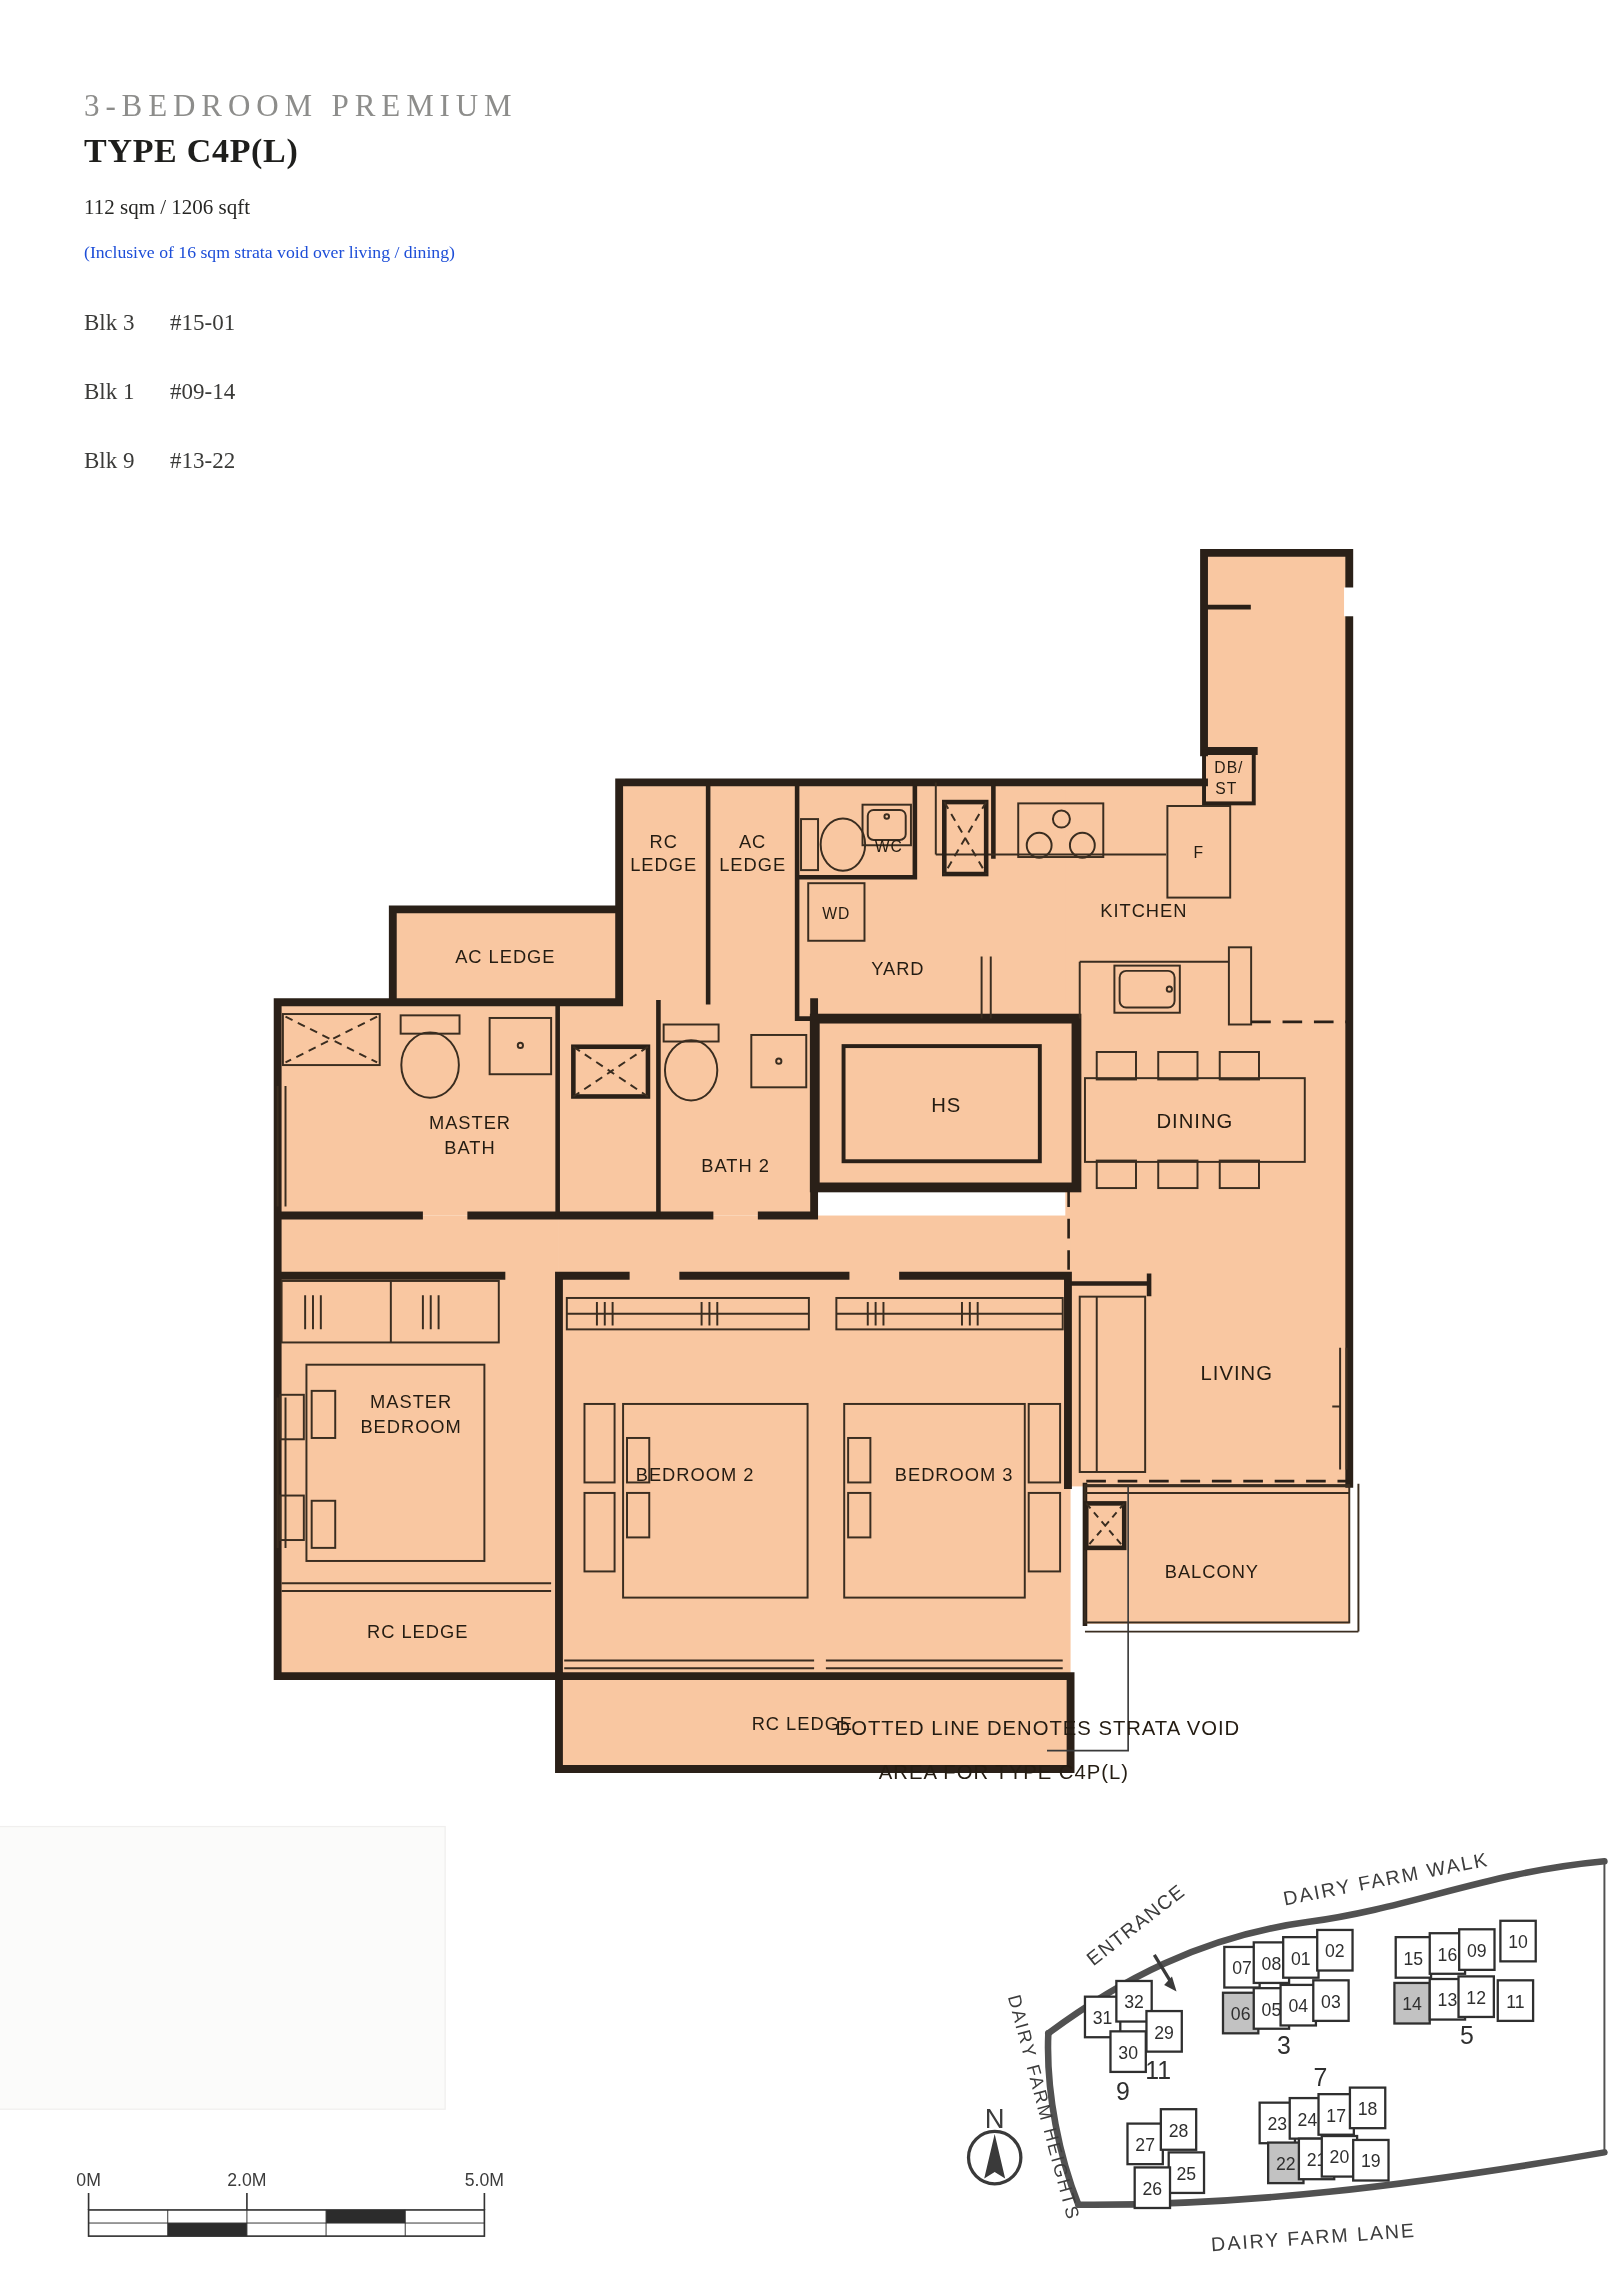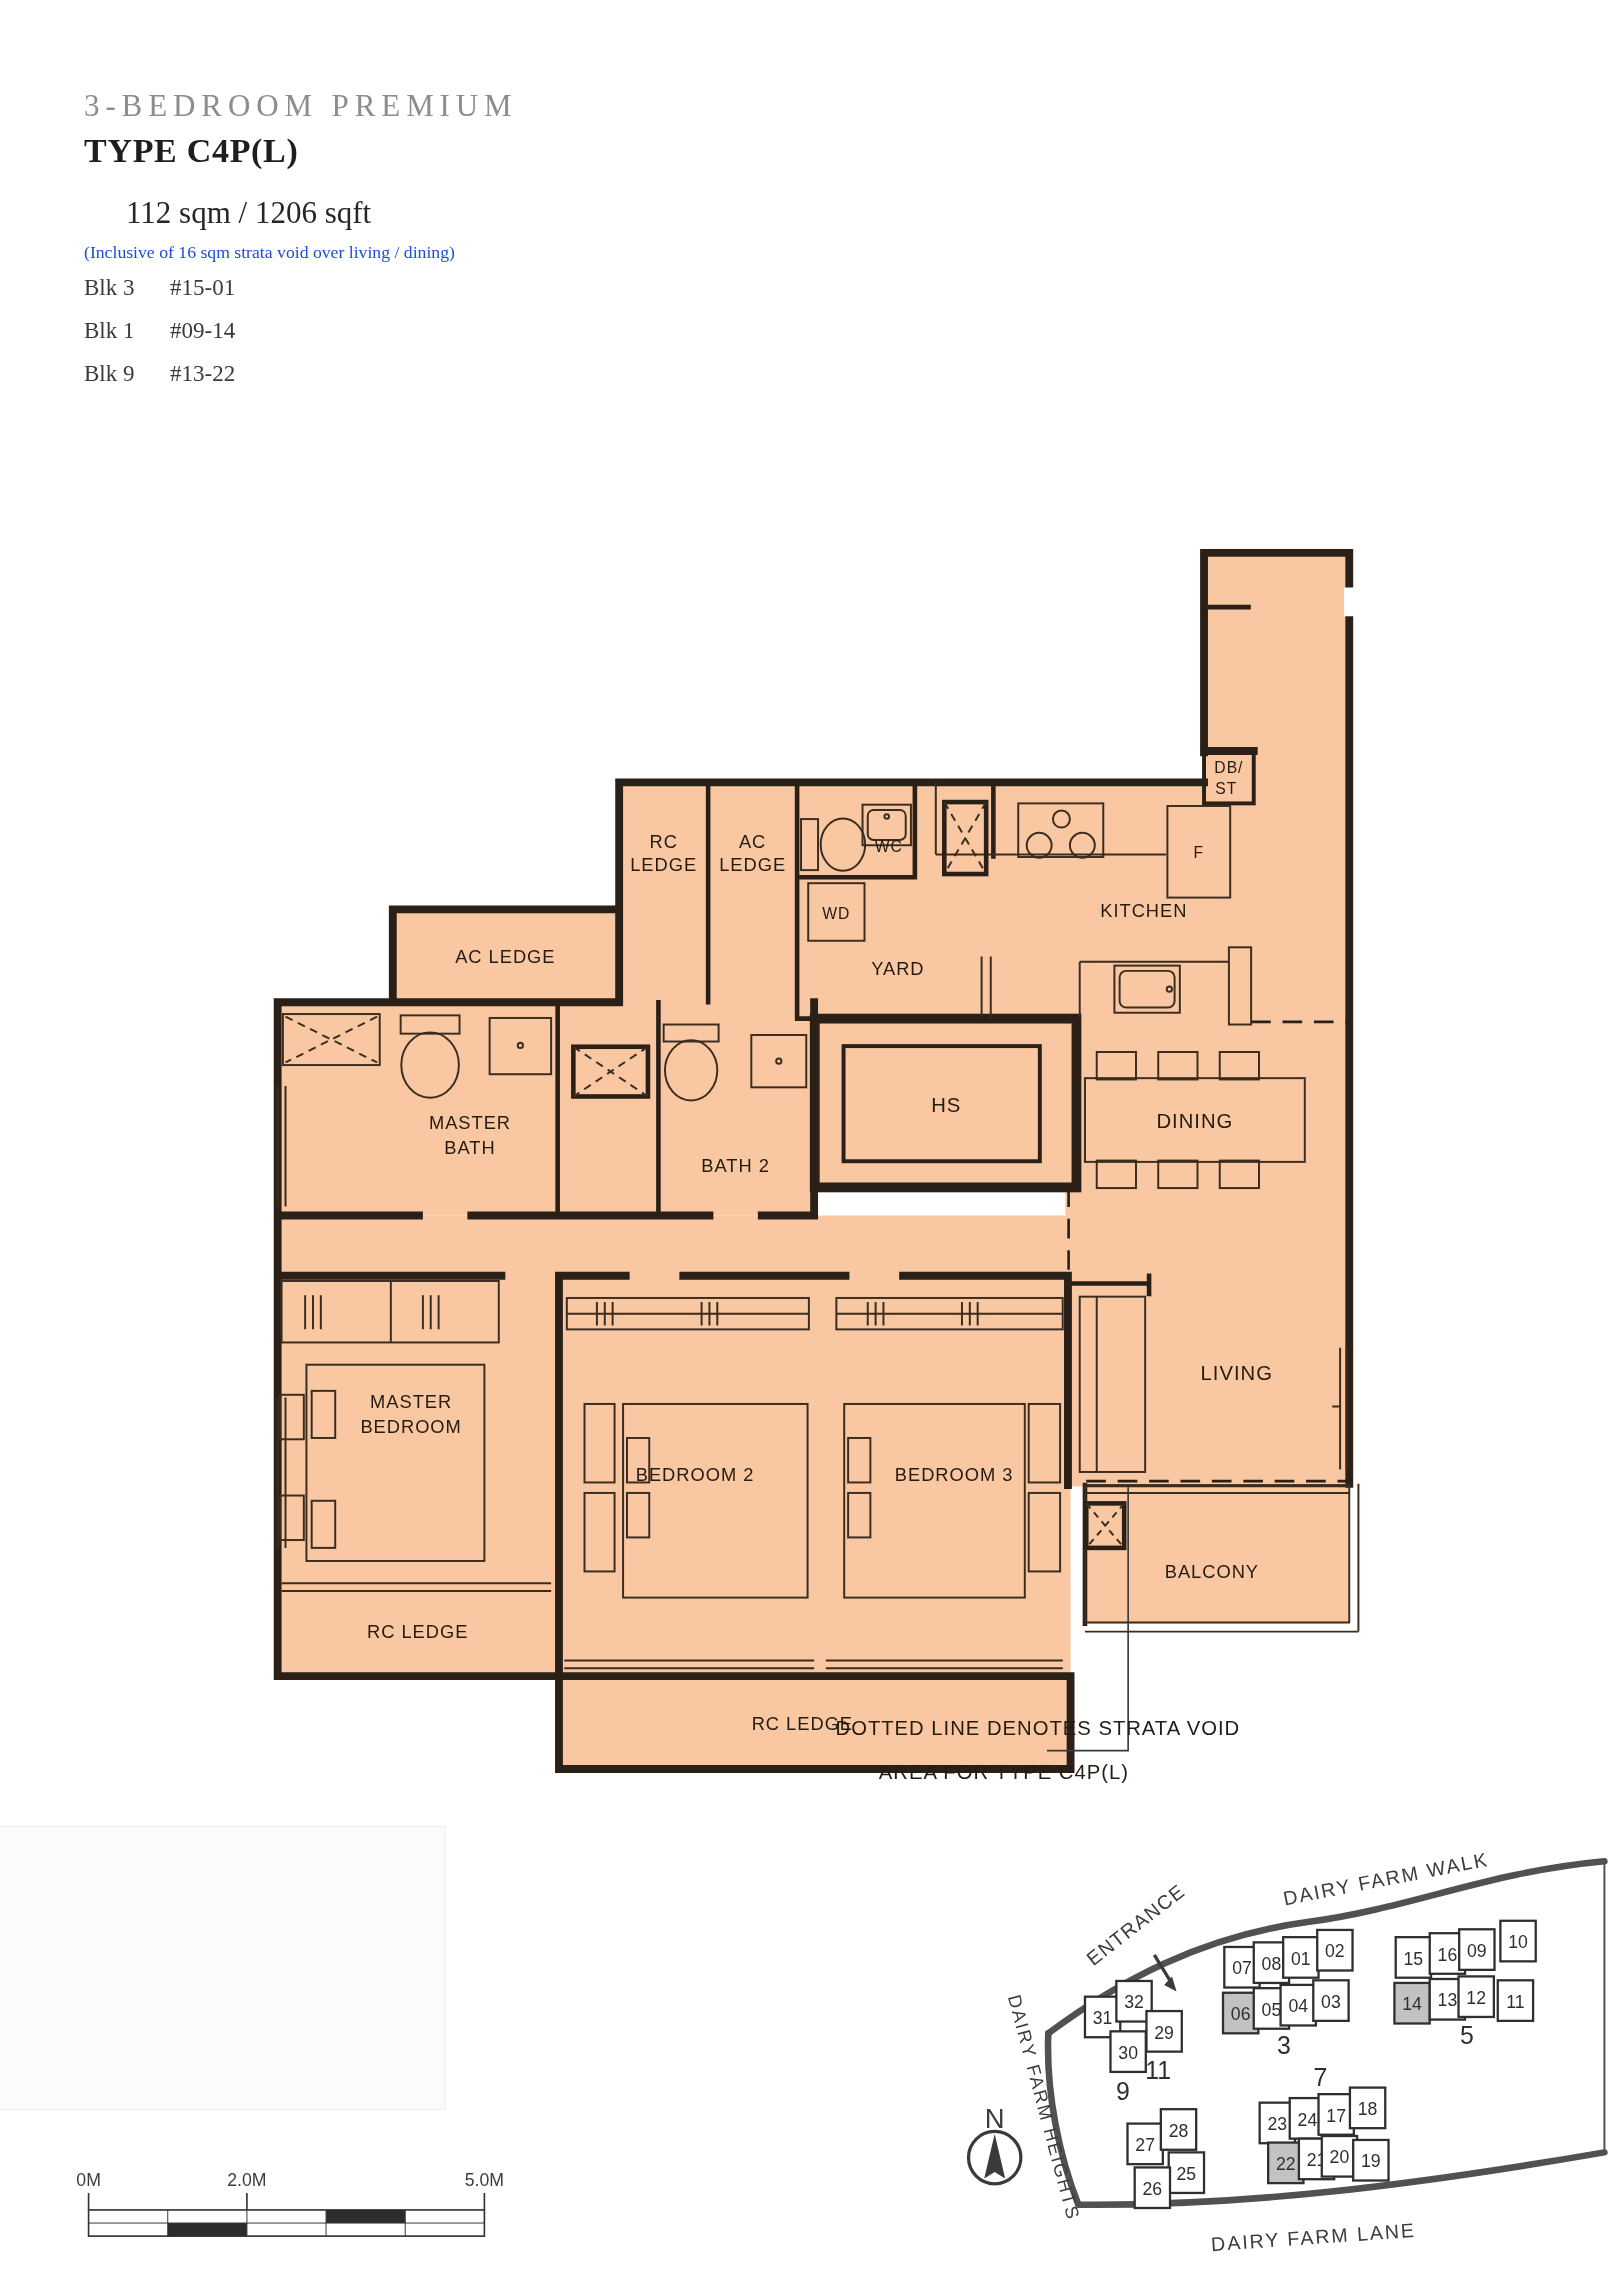--- a/index.html
+++ b/index.html
@@ -1,24 +1,24 @@
 <!DOCTYPE html>
 <html style="font-size:10.5px"><head>
 <meta charset="utf-8">
 <style>
   html,body{margin:0;padding:0;background:#ffffff;}
   .page{position:relative;width:1623px;height:2295px;background:#ffffff;overflow:hidden;
         font-family:"Liberation Serif",serif;}
   .hdr{position:absolute;left:84px;white-space:nowrap;}
   .hdr-category{top:88px;font-size:31px;letter-spacing:5.9px;color:#8d8d8b;}
   .hdr-type{top:132px;font-size:34px;font-weight:600;color:#1e1e1c;letter-spacing:0.7px;}
-  .hdr-area{top:195px;font-size:31px;color:#262624;margin-left:42px;}
+  .hdr-area{top:195px;font-size:21px;color:#262624;}
   .hdr-note{top:242px;font-size:17.7px;color:#1d4ed8;}
   .blk-rows{position:absolute;left:84px;top:275px;font-size:23px;color:#3a3a38;}
-  .blk-row{display:flex;height:43px;align-items:flex-start;}
+  .blk-row{display:flex;height:43px;align-items:center;margin-top:26px;}
   .blk-row .b{width:86px;}
   svg{position:absolute;left:0;top:0;}
   .lbl{font-family:"Liberation Sans",sans-serif;font-size:28px;fill:#241c12;
        text-anchor:middle;letter-spacing:1.5px;}
   .lbl-sm{font-size:24px;}
   .lbl-lg{font-size:31px;}
   .wall{stroke:#2a2018;fill:none;stroke-linecap:square;}
   .fix{stroke:#3a2d20;fill:none;stroke-width:3;}
   .furn{stroke:#3a2d20;fill:#f9c7a1;stroke-width:3;}
   .site-txt{font-family:"Liberation Sans",sans-serif;fill:#3c3c3c;text-anchor:middle;}

